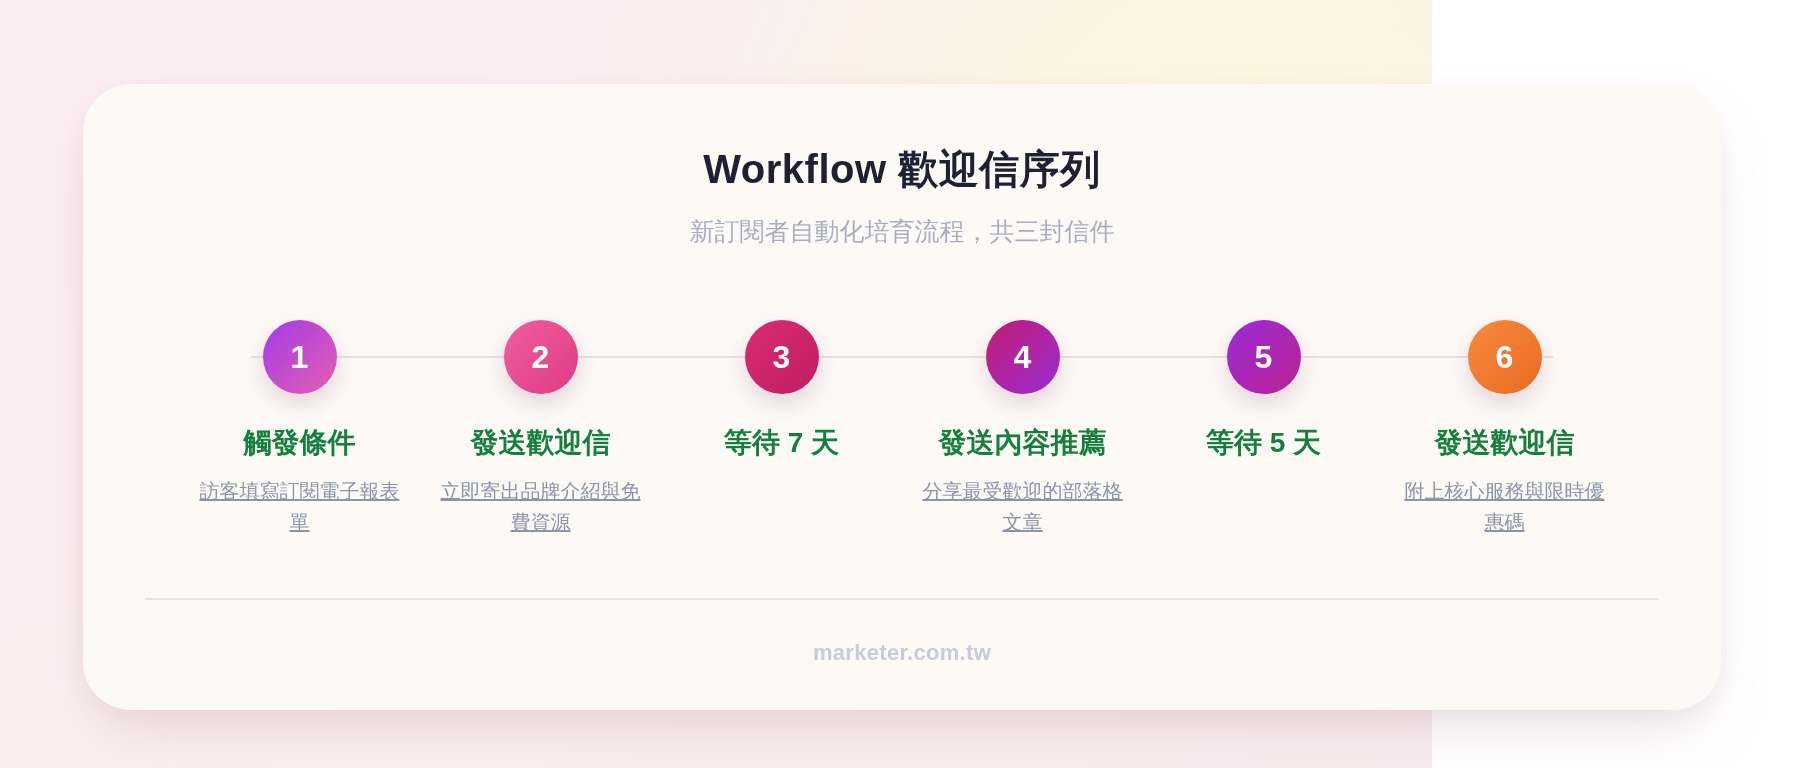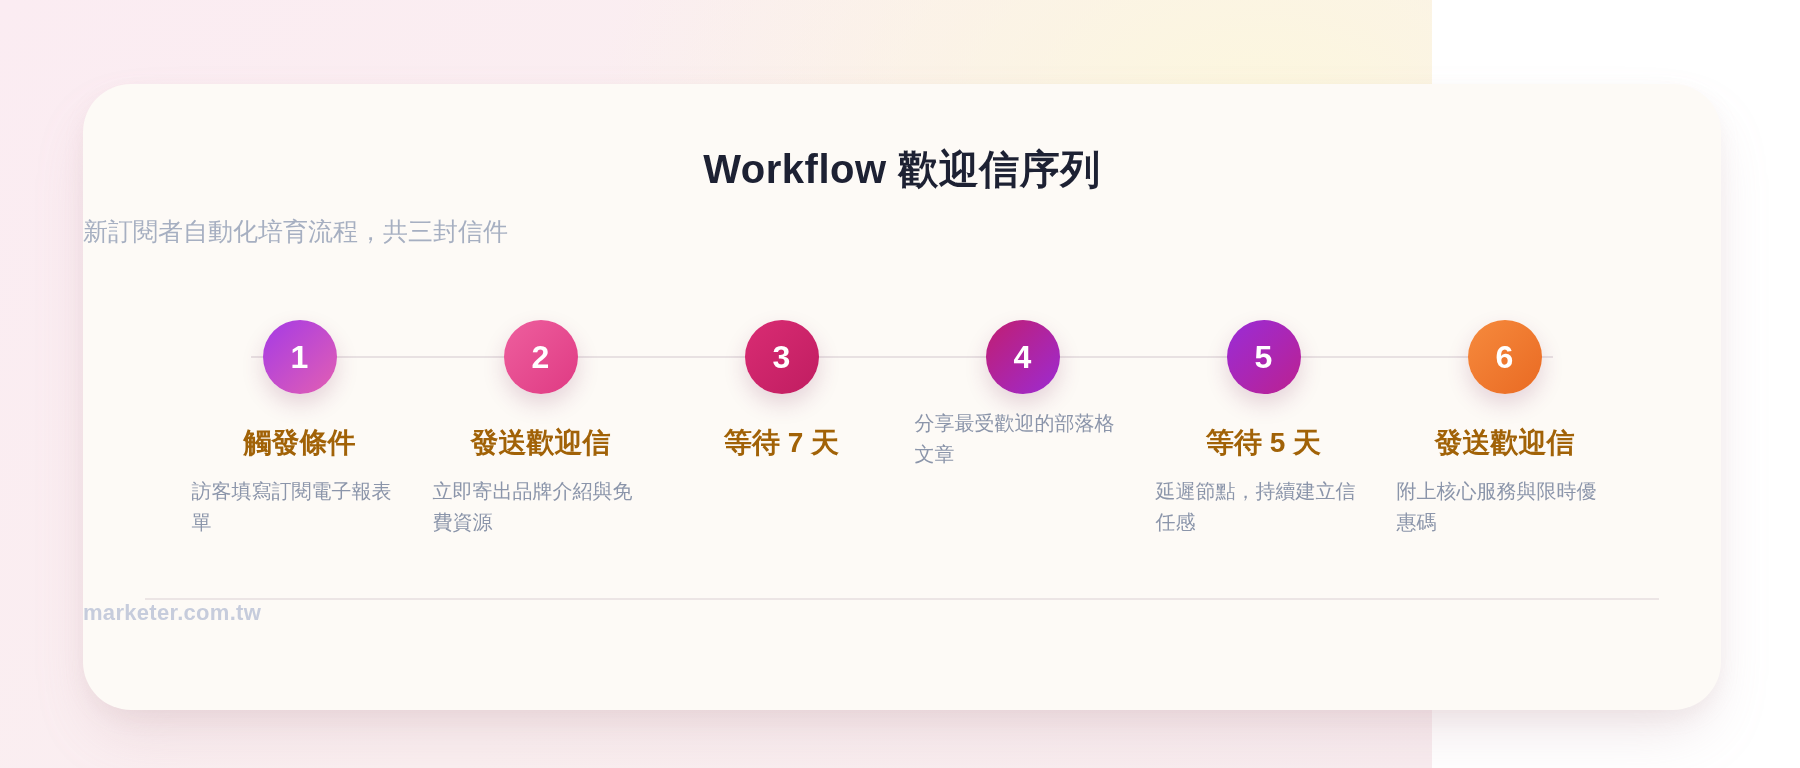--- a/index.html
+++ b/index.html
@@ -28,20 +28,21 @@
   .title {
     margin-top: 58px;
     text-align: center;
     font-size: 40px;
     font-weight: 700;
     letter-spacing: 0.5px;
     color: #1d2133;
   }
   .subtitle {
     margin-top: 18px;
+    text-align: center;
     font-size: 25px;
     color: #a6afc1;
   }
   .timeline {
     position: relative;
     margin: 72px 96px 0 96px;
     display: flex;
   }
   .connector {
     position: absolute;
@@ -68,36 +69,38 @@
     justify-content: center;
     color: #ffffff;
     font-size: 32px;
     font-weight: 700;
     box-shadow: 0 10px 22px rgba(120, 40, 90, 0.18);
   }
   .step-label {
     margin-top: 30px;
     font-size: 28px;
     font-weight: 700;
-    color: #a16207;
+    color: #15803d;
   }
   .step-desc {
     margin-top: 14px;
     font-size: 20px;
     line-height: 1.55;
     color: #8b95aa;
-    text-align: left;
+    text-align: center;
     max-width: 216px;
+    text-decoration: underline;
   }
   .divider {
     margin: 60px 62px 0 62px;
     border-top: 2px solid #ece5e5;
   }
   .footer {
-    text-align: left;
+    margin-top: 40px;
+    text-align: center;
     font-size: 22px;
     font-weight: 700;
     letter-spacing: 0.3px;
     color: #c6ccdc;
   }
 </style>
 </head>
 <body>
 
 <div class="page">
@@ -129,29 +132,29 @@
         <div class="circle" style="background: linear-gradient(135deg, rgb(217, 44, 115), rgb(192, 29, 97));">
           <span>3</span>
         </div>
         <div class="step-label">等待 7 天</div>
       </div>
 
       <div class="step">
         <div class="circle" style="background: linear-gradient(135deg, rgb(193, 30, 113), rgb(156, 43, 211));">
           <span>4</span>
         </div>
+        <div class="step-label">發送內容推薦</div>
         <div class="step-desc">分享最受歡迎的部落格文章</div>
       </div>
 
       <div class="step">
         <div class="circle" style="background: linear-gradient(135deg, rgb(153, 44, 216), rgb(188, 33, 144));">
           <span>5</span>
         </div>
         <div class="step-label">等待 5 天</div>
-        <div class="step-desc">延遲節點，持續建立信任感</div>
       </div>
 
       <div class="step">
         <div class="circle" style="background: linear-gradient(135deg, rgb(246, 138, 61), rgb(233, 106, 35));">
           <span>6</span>
         </div>
         <div class="step-label">發送歡迎信</div>
         <div class="step-desc">附上核心服務與限時優惠碼</div>
       </div>
     </div>

